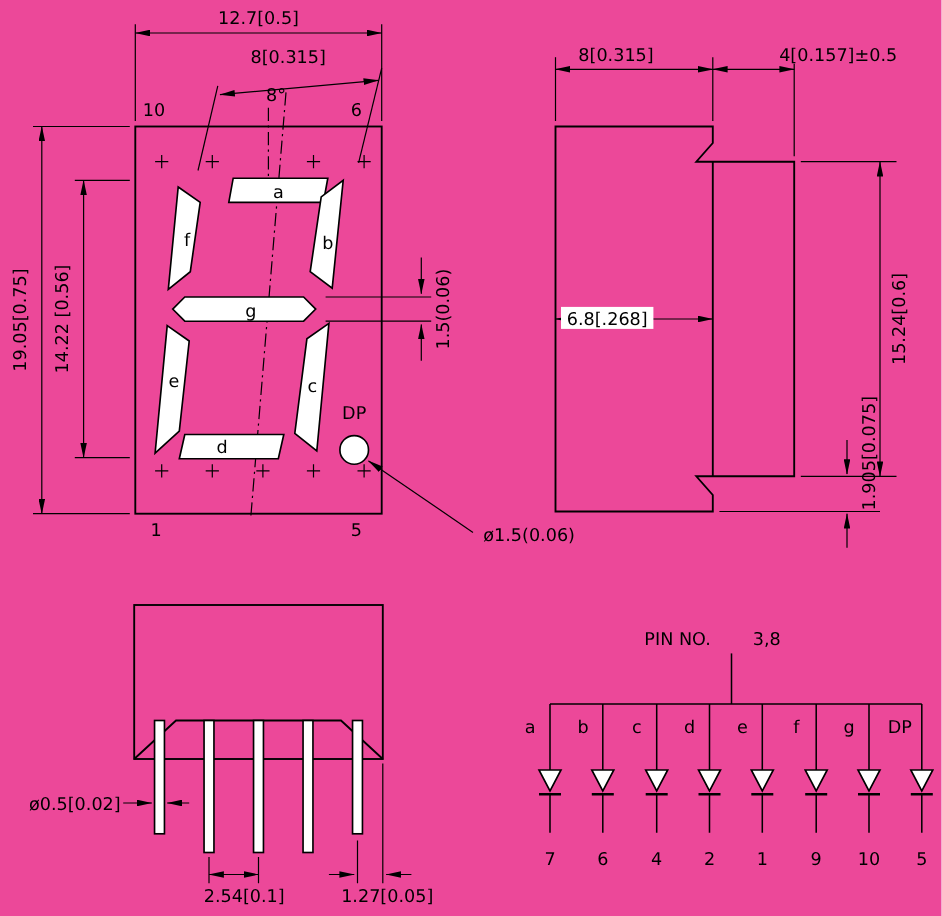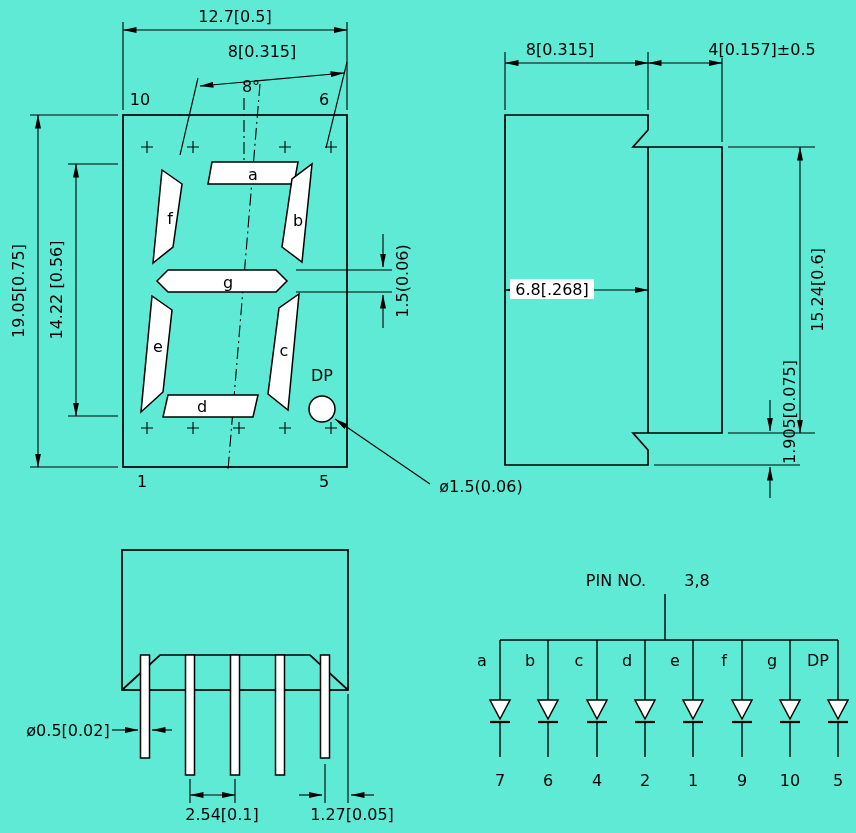--- a/index.html
+++ b/index.html
@@ -1,16 +1,16 @@
 <!DOCTYPE html>
 <html><head>
 <meta charset="utf-8">
 <style>
   html,body{margin:0;padding:0;background:#ffffff}
-  .page{width:856px;height:833px;background:#5eead4;position:relative}
+  .page{width:856px;height:833px;background:#ec4899;position:relative}
   svg{display:block}
   svg text{font-family:"DejaVu Sans","Liberation Sans",sans-serif;font-size:16px;fill:#000}
   .ol{fill:none;stroke:#000;stroke-width:1.7;stroke-linejoin:miter}
   .dl{fill:none;stroke:#000;stroke-width:1.1}
   .cw{fill:none;stroke:#000;stroke-width:1.4}
   .seg{fill:#fff;stroke:#000;stroke-width:1.5;stroke-linejoin:miter}
   .cl{fill:none;stroke:#000;stroke-width:1.1;stroke-dasharray:12 4 2 4}
   .bar{fill:none;stroke:#000;stroke-width:2.2}
   .wbg{fill:#fff;stroke:none}
 </style>

